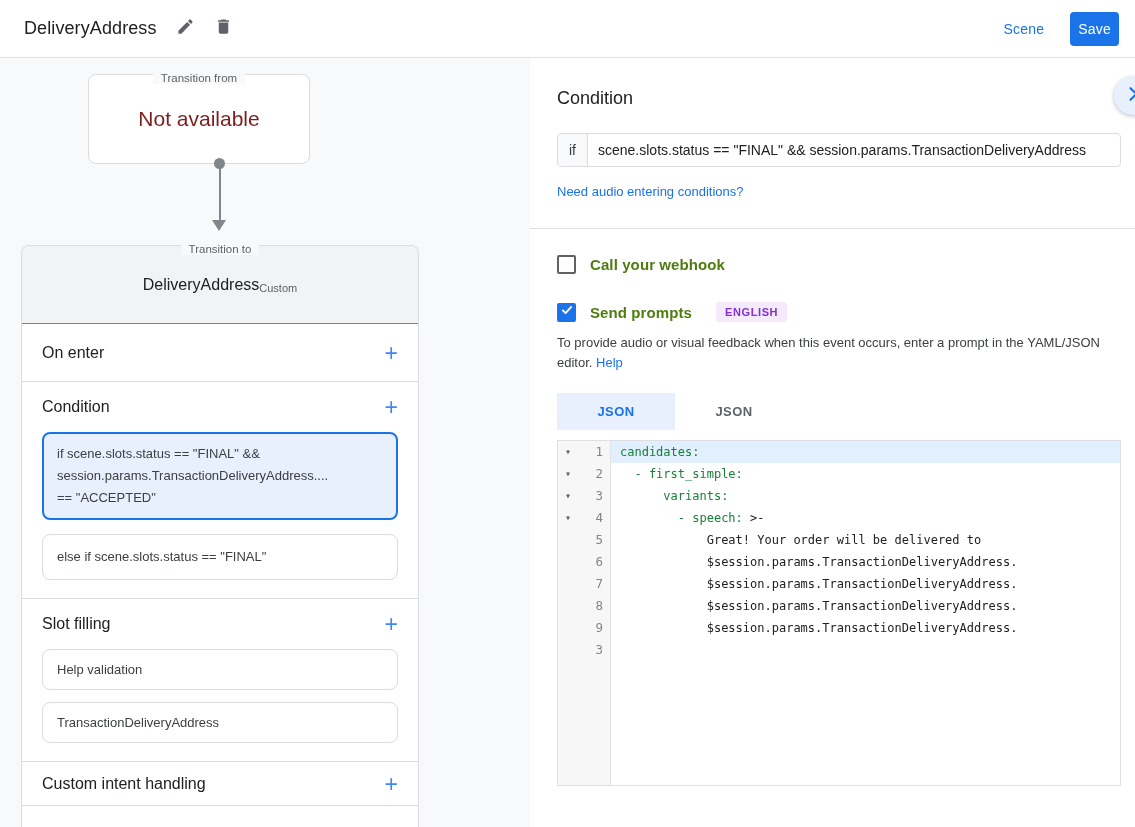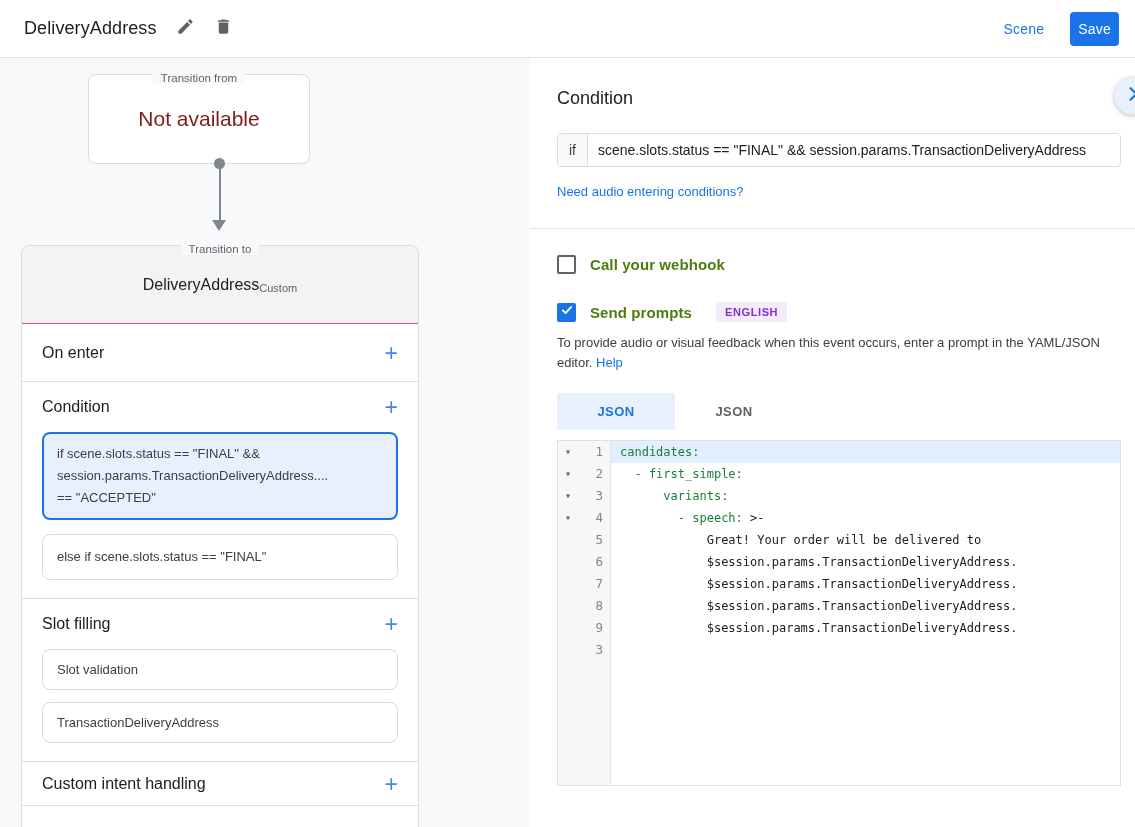--- a/index.html
+++ b/index.html
@@ -166,21 +166,21 @@
       <div class="cond-card plain">
         <span class="cond-line">else if scene.slots.status == "FINAL"</span>
       </div>
     </div>
 
     <div class="section">
       <div class="section-head">
         <span class="section-label">Slot filling</span>
         <span class="plus-icon">+</span>
       </div>
-      <div class="slot-card">Slot validation</div>
+      <div class="slot-card">Help validation</div>
       <div class="slot-card" style="margin-bottom:0">TransactionDeliveryAddress</div>
     </div>
 
     <div class="section-row short">
       <span class="section-label">Custom intent handling</span>
       <span class="plus-icon">+</span>
     </div>
   </div>
 </div>
 

